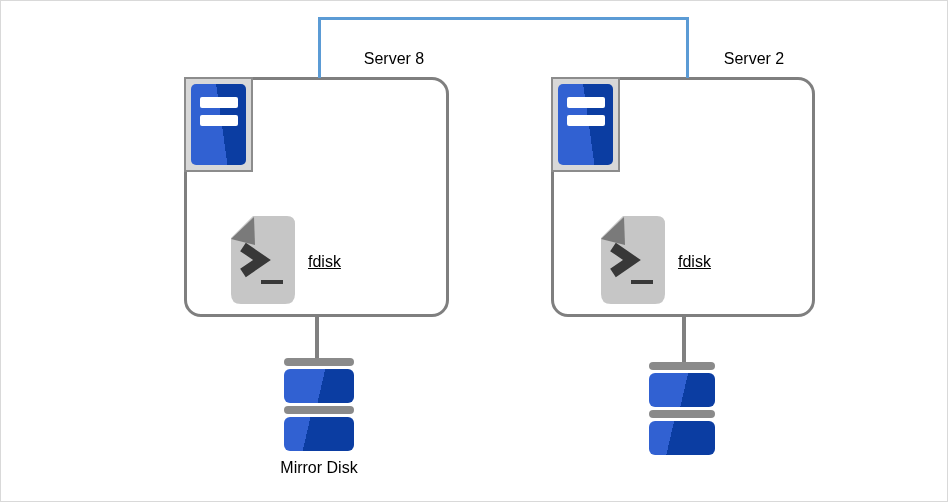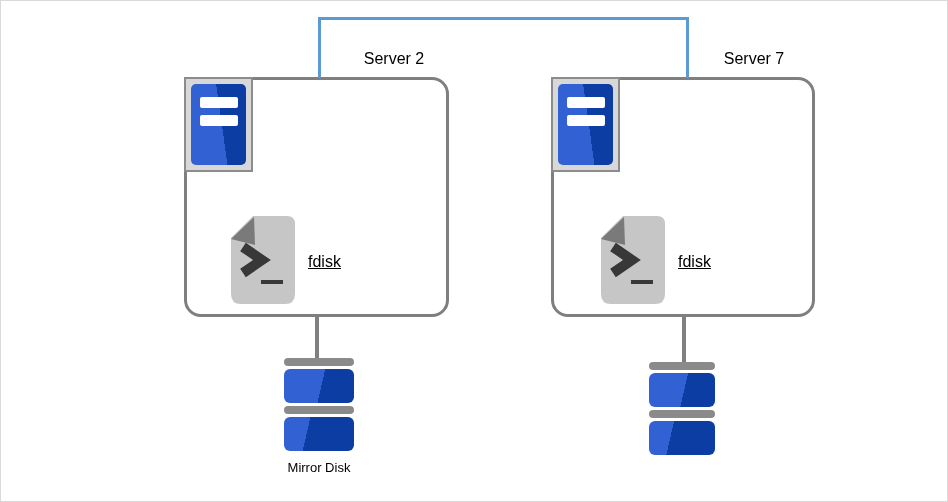--- a/index.html
+++ b/index.html
@@ -56,36 +56,36 @@
   .disk-body{position:absolute;left:0;width:100%;height:34px;border-radius:6px;}
   .disk-body.top{top:11px;background:linear-gradient(103deg,var(--blue-light) 53%,var(--blue-dark) 53%);}
   .disk-body.bottom{top:59px;background:linear-gradient(103deg,var(--blue-light) 34%,var(--blue-dark) 34%);}
   .cap1{top:0;}
   .cap2{top:48px;}
   
   .lbl{position:absolute;color:var(--text-color);font-size:16px;line-height:20px;white-space:nowrap;z-index:5;}
   .lbl.center{text-align:center;}
   .server-lbl{width:120px;top:48px;}
   .tool-lbl{top:251px;text-decoration:underline;}
-  .disk-lbl{width:160px;top:457px;font-size:13px;}
+  .disk-lbl{width:160px;top:457px;font-size:16px;}
 </style>
 </head>
 <body>
 
 <div id="canvas">
 
   <div class="blue-line" style="left:317px;top:16px;width:371px;height:3px;"></div>
   <div class="blue-line" style="left:317px;top:16px;width:3px;height:61px;"></div>
   <div class="blue-line" style="left:685px;top:16px;width:3px;height:61px;"></div>
 
   <div class="gray-line" style="left:314px;top:313px;width:4px;height:45px;"></div>
   <div class="gray-line" style="left:681px;top:313px;width:4px;height:49px;"></div>
 
-  <div class="lbl center server-lbl" style="left:333px;">Server 2</div>
-  <div class="lbl center server-lbl" style="left:693px;">Server 7</div>
+  <div class="lbl center server-lbl" style="left:333px;">Server 8</div>
+  <div class="lbl center server-lbl" style="left:693px;">Server 2</div>
 
   <div class="server-box" style="left:183px;"></div>
   <div class="tower-frame" style="left:183px;">
     <div class="tower-body">
       <div class="tower-bar b1"></div>
       <div class="tower-bar b2"></div>
     </div>
   </div>
   <svg class="doc-icon" style="left:230px;" viewBox="0 0 64 88">
     <path class="doc-body" d="M 22 0 H 56 Q 64 0 64 8 V 78 Q 64 88 54 88 H 10 Q 0 88 0 78 V 22 Z"></path>

